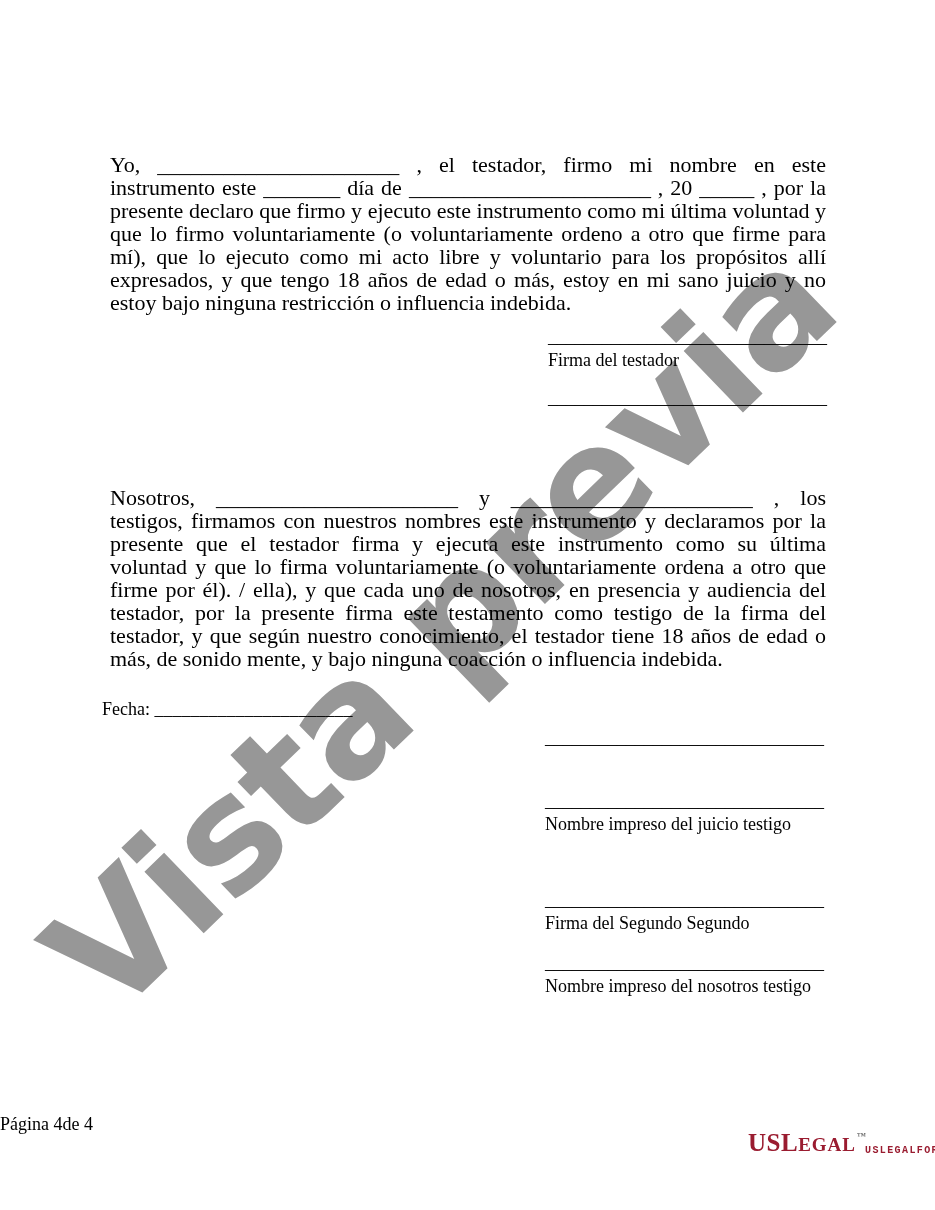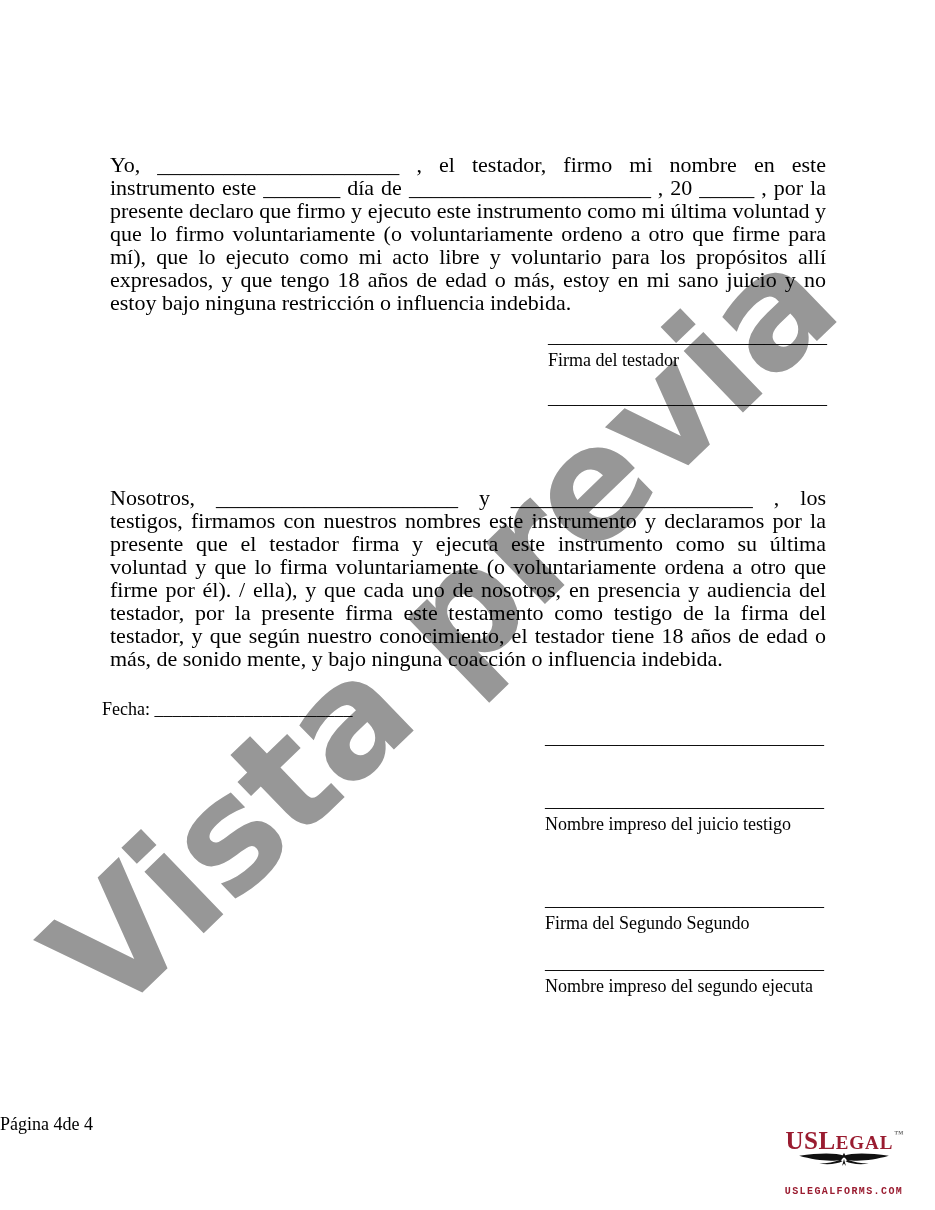--- a/index.html
+++ b/index.html
@@ -50,24 +50,24 @@
   #name-w2 { left: 545px; top: 952px; }
   #fecha { left: 102px; top: 698px; font-size: 18px; line-height: 23px; white-space: nowrap; }
   #footer {
     left: 0; right: 0; top: 1113px;
     text-align: left;
     font-size: 18px;
     line-height: 23px;
   }
   
   #logo {
-    left: 786px; top: 1128px;
+    left: 748px; top: 1128px;
     width: 116px;
     display: flex;
-    flex-direction: column;
+    flex-direction: row;
     align-items: center;
   }
   .logo-word {
     font-family: "Liberation Serif", serif;
     font-weight: bold;
     color: #9a1c30;
     white-space: nowrap;
     line-height: 1;
   }
   .lg-big  { font-size: 25px; letter-spacing: 0.5px; }
@@ -118,21 +118,21 @@
     <div class="siglabel">Nombre impreso del juicio testigo</div>
   </div>
 
   <div class="layer sigblock" id="sig-w2">
     <div class="sigline">_______________________________</div>
     <div class="siglabel">Firma del Segundo Segundo</div>
   </div>
 
   <div class="layer sigblock" id="name-w2">
     <div class="sigline">_______________________________</div>
-    <div class="siglabel">Nombre impreso del segundo ejecuta</div>
+    <div class="siglabel">Nombre impreso del nosotros testigo</div>
   </div>
 
   <div class="layer" id="footer">Página 4de 4</div>
 
   <div class="layer" id="logo">
     <div class="logo-word">
       <span class="lg-big">US</span><span class="lg-big">L</span><span class="lg-sm">EGAL</span><span class="lg-tm">™</span>
     </div>
     <svg class="wings" width="94" height="17" viewBox="0 0 120 22" xmlns="http://www.w3.org/2000/svg">
       <g fill="#111111">

